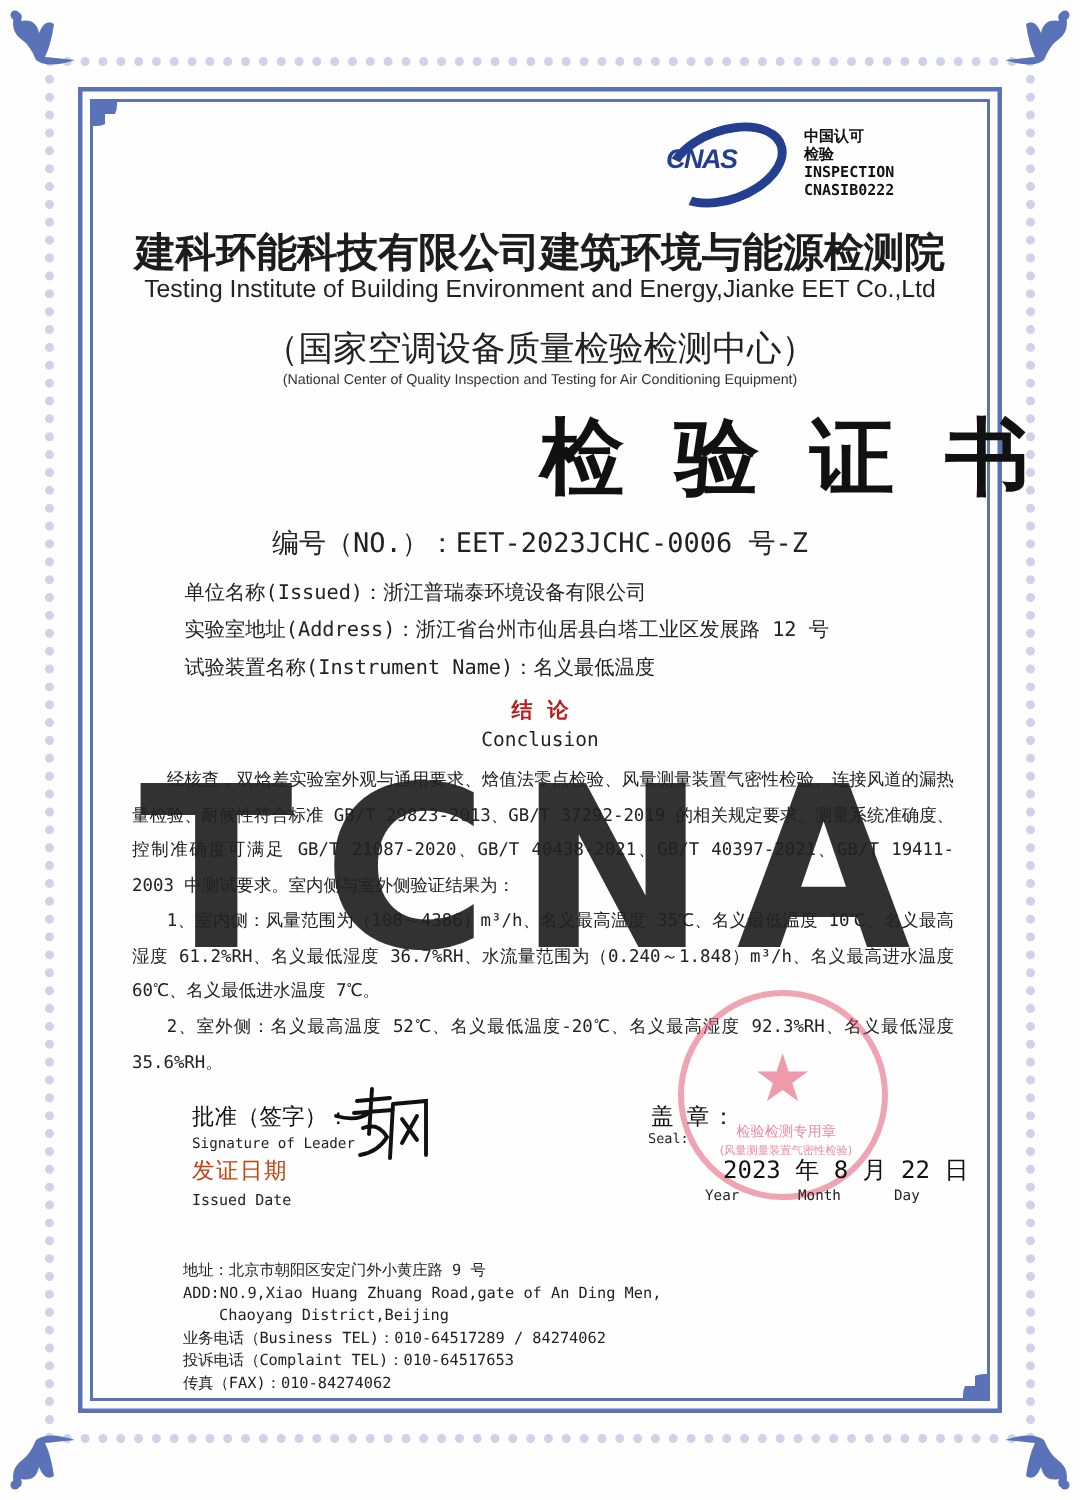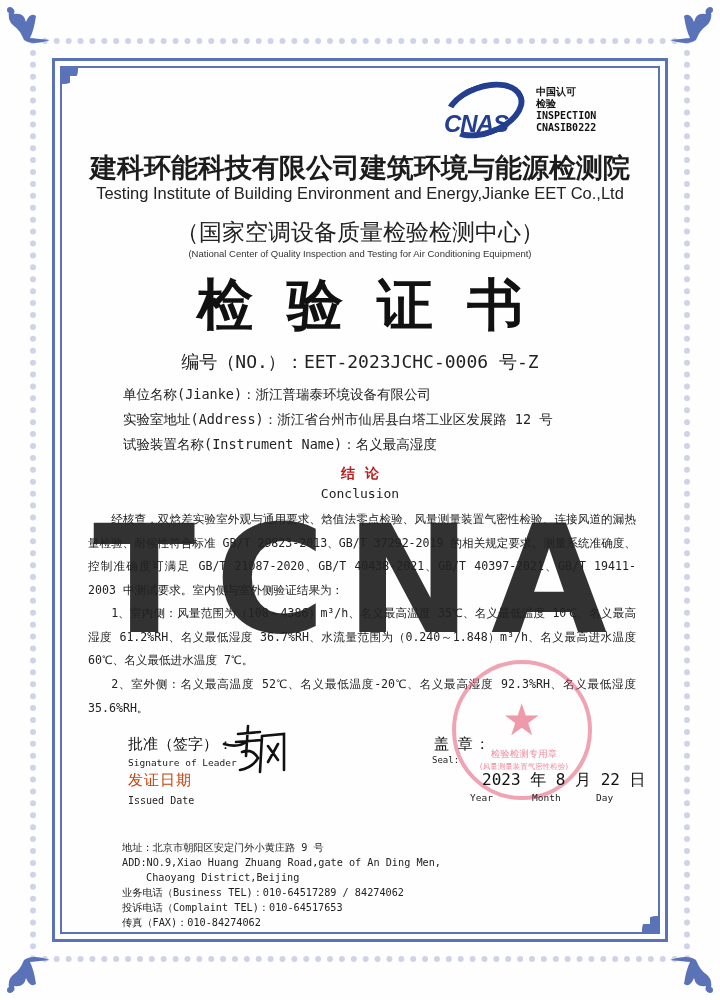--- a/index.html
+++ b/index.html
@@ -30,33 +30,33 @@
   
   .watermark { position: absolute; left: 80px; top: 500px; width: 560px; height: 160px;
     font-family: "DejaVu Sans", sans-serif; font-size: 150px; font-weight: bold; letter-spacing: 20px;
     color: #000000; text-align: center; line-height: 160px; opacity: .8; }
 
   
   .cnas { position: absolute; left: 440px; top: 80px; width: 200px; height: 60px; display: flex; align-items: center; }
   .cnas-logo { position: relative; width: 88px; height: 56px; }
   .cnas-logo .ring { position: absolute; left: 2px; top: 2px; width: 84px; height: 52px; border-radius: 50%;
     border: 6px solid #243f8f; border-left-color: transparent; border-bottom-color: #243f8f; transform: rotate(-20deg); }
-  .cnas-logo .txt { position: absolute; left: 4px; top: 28px; font-family: "Liberation Sans", sans-serif;
-    font-weight: bold; font-style: italic; font-size: 24px; color: #243f8f; letter-spacing: -1px; }
+  .cnas-logo .txt { position: absolute; left: 4px; top: 14px; font-family: "Liberation Sans", sans-serif;
+    font-weight: bold; font-style: italic; font-size: 18px; color: #243f8f; letter-spacing: -1px; }
   .cnas-info { margin-left: 8px; font-family: "DejaVu Sans Mono", monospace; font-size: 10px; line-height: 12px; font-weight: bold; color: #111; }
 
   .title-cn { position: absolute; left: 0; width: 720px; top: 150px; text-align: center;
     font-family: "DejaVu Sans", sans-serif; font-size: 27px; font-weight: bold; color: #1c1c1c; letter-spacing: 0; }
   .title-en { position: absolute; left: 0; width: 720px; top: 184px; text-align: center;
     font-family: "Liberation Sans", sans-serif; font-size: 16.5px; color: #222; }
   .subtitle-cn { position: absolute; left: 0; width: 720px; top: 217px; text-align: center;
     font-family: "DejaVu Sans", sans-serif; font-size: 23px; color: #222; }
   .subtitle-en { position: absolute; left: 0; width: 720px; top: 248px; text-align: center;
     font-family: "Liberation Sans", sans-serif; font-size: 9.5px; color: #333; }
-  .main-title { position: absolute; left: 0; width: 720px; top: 268px; text-align: center;
+  .main-title { position: absolute; left: 0; width: 720px; top: 268px; text-align: right;
     font-family: "DejaVu Serif", serif; font-size: 56px; font-weight: bold; letter-spacing: 34px; padding-left: 34px; color: #111; }
 
   .cert-no { position: absolute; left: 0; width: 720px; top: 350px; text-align: center;
     font-family: "DejaVu Sans Mono", monospace; font-size: 18px; color: #222; }
 
   .field { position: absolute; left: 123px; font-family: "DejaVu Sans Mono", monospace; font-size: 13.5px; color: #222; white-space: nowrap; }
   .field.client { top: 386px; }
   .field.address { top: 411px; }
   .field.instrument { top: 436px; }
 
@@ -147,27 +147,27 @@
   <div class="title-en">Testing Institute of Building Environment and Energy,Jianke EET Co.,Ltd</div>
   <div class="subtitle-cn">（国家空调设备质量检验检测中心）</div>
   <div class="subtitle-en">(National Center of Quality Inspection and Testing for Air Conditioning Equipment)</div>
   <div class="main-title">检验证书</div>
 
   <div class="cert-no">
     <span>编号（NO.）：</span><span>EET-2023JCHC-0006 号-Z</span>
   </div>
 
   <div class="field client">
-    <span>单位名称(Jianke)：</span><span>浙江普瑞泰环境设备有限公司</span>
+    <span>单位名称(Issued)：</span><span>浙江普瑞泰环境设备有限公司</span>
   </div>
   <div class="field address">
     <span>实验室地址(Address)：</span><span>浙江省台州市仙居县白塔工业区发展路 12 号</span>
   </div>
   <div class="field instrument">
-    <span>试验装置名称(Instrument Name)：</span><span>名义最高湿度</span>
+    <span>试验装置名称(Instrument Name)：</span><span>名义最低温度</span>
   </div>
 
   <div class="concl-cn">结论</div>
   <div class="concl-en">Conclusion</div>
   <div class="para p1">经核查，双焓差实验室外观与通用要求、焓值法零点检验、风量测量装置气密性检验、连接风道的漏热量检验、耐候性符合标准 GB/T 29823-2013、GB/T 37292-2019 的相关规定要求。测量系统准确度、控制准确度可满足 GB/T 21087-2020、GB/T 40438-2021、GB/T 40397-2021、GB/T 19411-2003 中测试要求。室内侧与室外侧验证结果为：</div>
   <div class="para p2">1、室内侧：风量范围为（108～4386）m³/h、名义最高温度 35℃、名义最低温度 10℃、名义最高湿度 61.2%RH、名义最低湿度 36.7%RH、水流量范围为（0.240～1.848）m³/h、名义最高进水温度 60℃、名义最低进水温度 7℃。</div>
   <div class="para p3">2、室外侧：名义最高温度 52℃、名义最低温度-20℃、名义最高湿度 92.3%RH、名义最低湿度 35.6%RH。</div>
 
   <div class="stamp">
     <div class="star">★</div>

